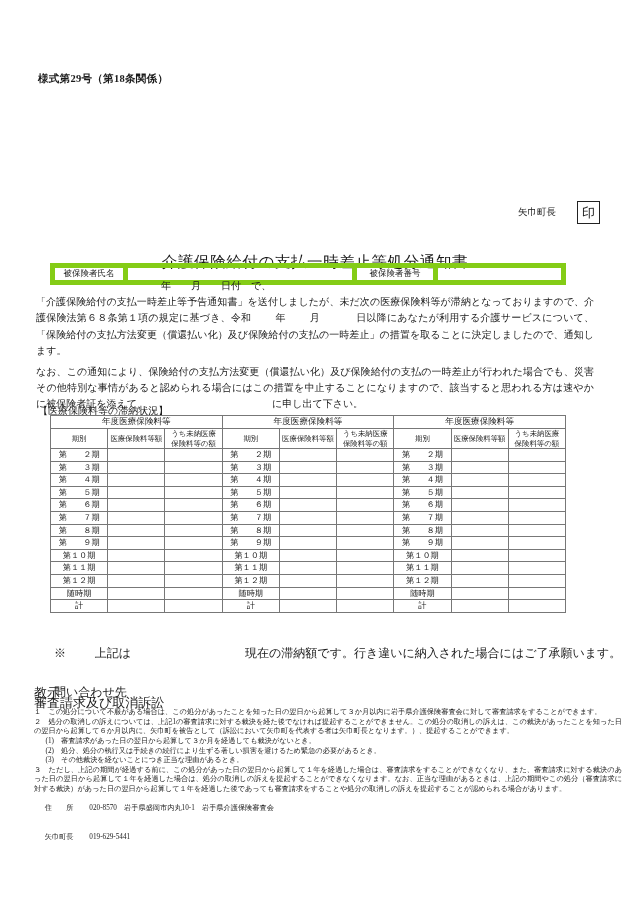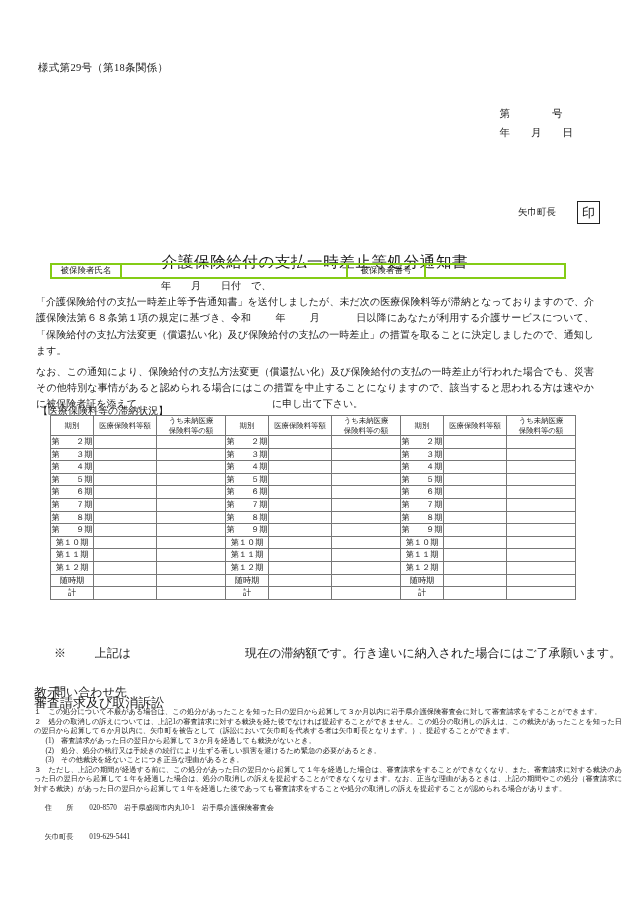--- a/index.html
+++ b/index.html
@@ -19,24 +19,25 @@
     position: relative;
     width: 630px;
     height: 903px;
     box-sizing: border-box;
   }
 
   
   .form-no {
     position: absolute;
     left: 38px;
-    top: 61px;
+    top: 72px;
     font-size: 10.5px;
     letter-spacing: 0.3px;
     white-space: nowrap;
+    font-weight: bold;
   }
   .doc-meta {
     position: absolute;
     right: 57px;
     top: 104px;
     font-size: 10.5px;
     line-height: 19px;
     text-align: left;
   }
   .doc-meta .meta-row {
@@ -82,21 +83,21 @@
   
   .insured-table {
     position: absolute;
     left: 50px;
     top: 263px;
     width: 516px;
     border-collapse: collapse;
     font-size: 8.5px;
   }
   .insured-table td {
-    border: 2px solid #84cc16;
+    border: 5px solid #84cc16;
     height: 12px;
     padding: 0 3px;
   }
   .insured-table td.lbl {
     text-align: center;
     white-space: nowrap;
     font-size: 8.5px;
   }
   .c-name-lbl { width: 62px; }
   .c-name-val { width: 218px; }
@@ -211,24 +212,20 @@
   .legal .contact-line { white-space: pre; }
   .lg-gap { display: inline-block; width: 2.2em; }
 </style>
 </head>
 <body>
 
 <div class="page">
 
   <div class="form-no">様式第29号（第18条関係）</div>
 
-  <div class="doc-meta">
-    <span class="meta-row">第　　　　号</span>
-    <span class="meta-row">年　　月　　日</span>
-  </div>
 
   <div class="issuer-row">
     <span class="issuer-name">矢巾町長</span>
     <span class="seal-box">印</span>
   </div>
 
   <h1 class="doc-title">介護保険給付の支払一時差止等処分通知書</h1>
 
   <table class="insured-table">
     <tbody>
@@ -247,20 +244,25 @@
   </div>
 
   <div class="body-p" id="para-note">
     <span class="indent1" style="display:inline"> </span><span>なお、この通知により、保険給付の支払方法変更（償還払い化）及び保険給付の支払の一時差止が行われた場合でも、災害その他特別な事情があると認められる場合にはこの措置を中止することになりますので、該当すると思われる方は速やかに被保険者証を添えて、</span><span class="gapfill gap-lg"></span><span>に申し出て下さい。</span>
   </div>
 
   <div class="section-heading">【医療保険料等の滞納状況】</div>
 
   <table class="arrears-table">
     <thead>
+      <tr>
+        <th class="group-head" colspan="3">年度医療保険料等</th>
+        <th class="group-head grp-sep" colspan="3">年度医療保険料等</th>
+        <th class="group-head grp-sep" colspan="3">年度医療保険料等</th>
+      </tr>
       <tr>
         <th class="col-head col-period">期別</th>
         <th class="col-head col-amount">医療保険料等額</th>
         <th class="col-head col-unpaid">
           <span>うち未納医療</span><br>
           <span>保険料等の額</span>
         </th>
         <th class="col-head col-period grp-sep">期別</th>
         <th class="col-head col-amount">医療保険料等額</th>
         <th class="col-head col-unpaid">

